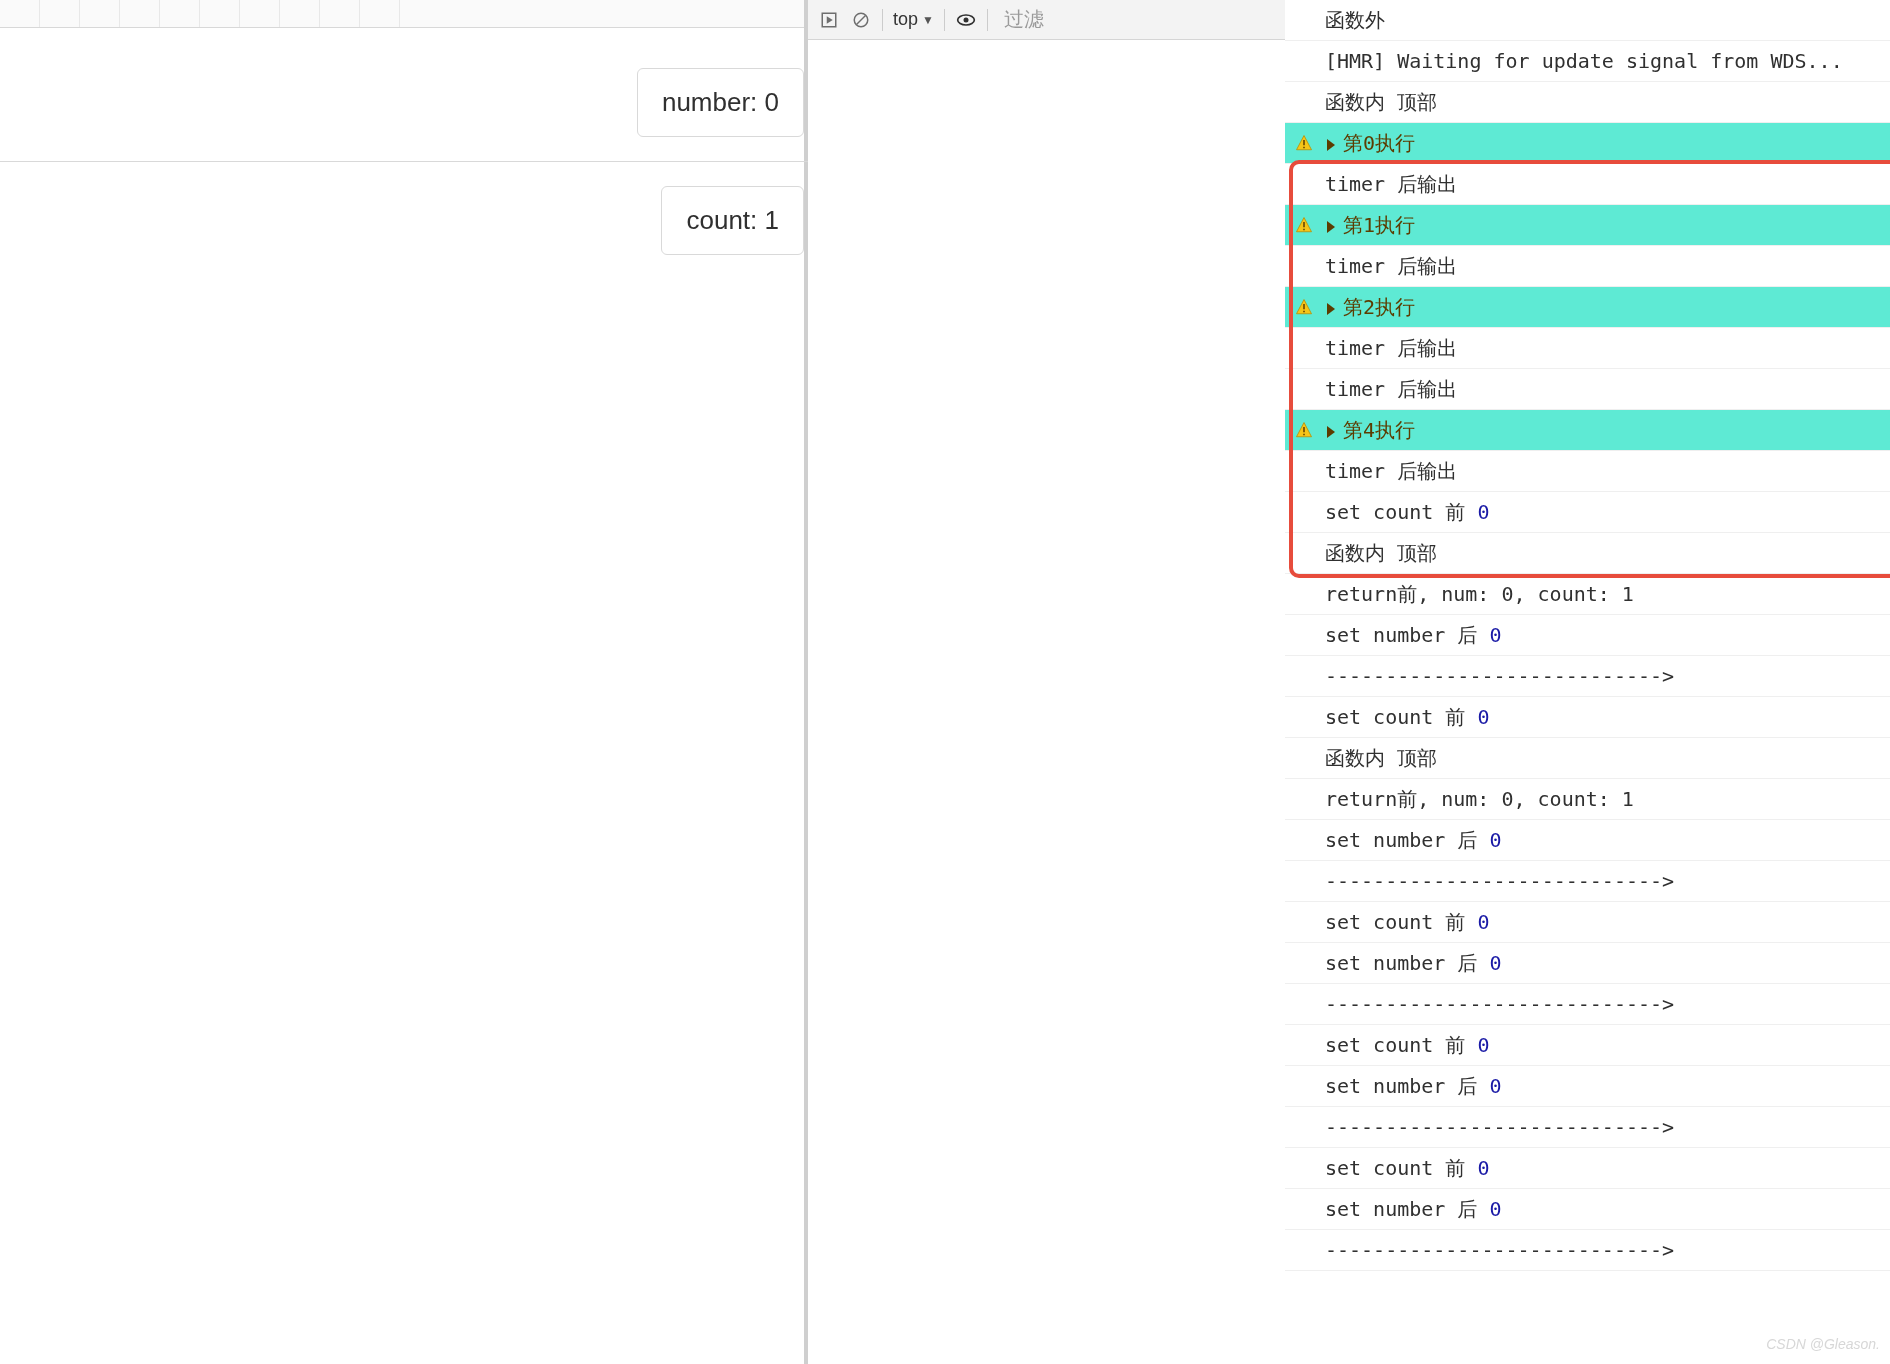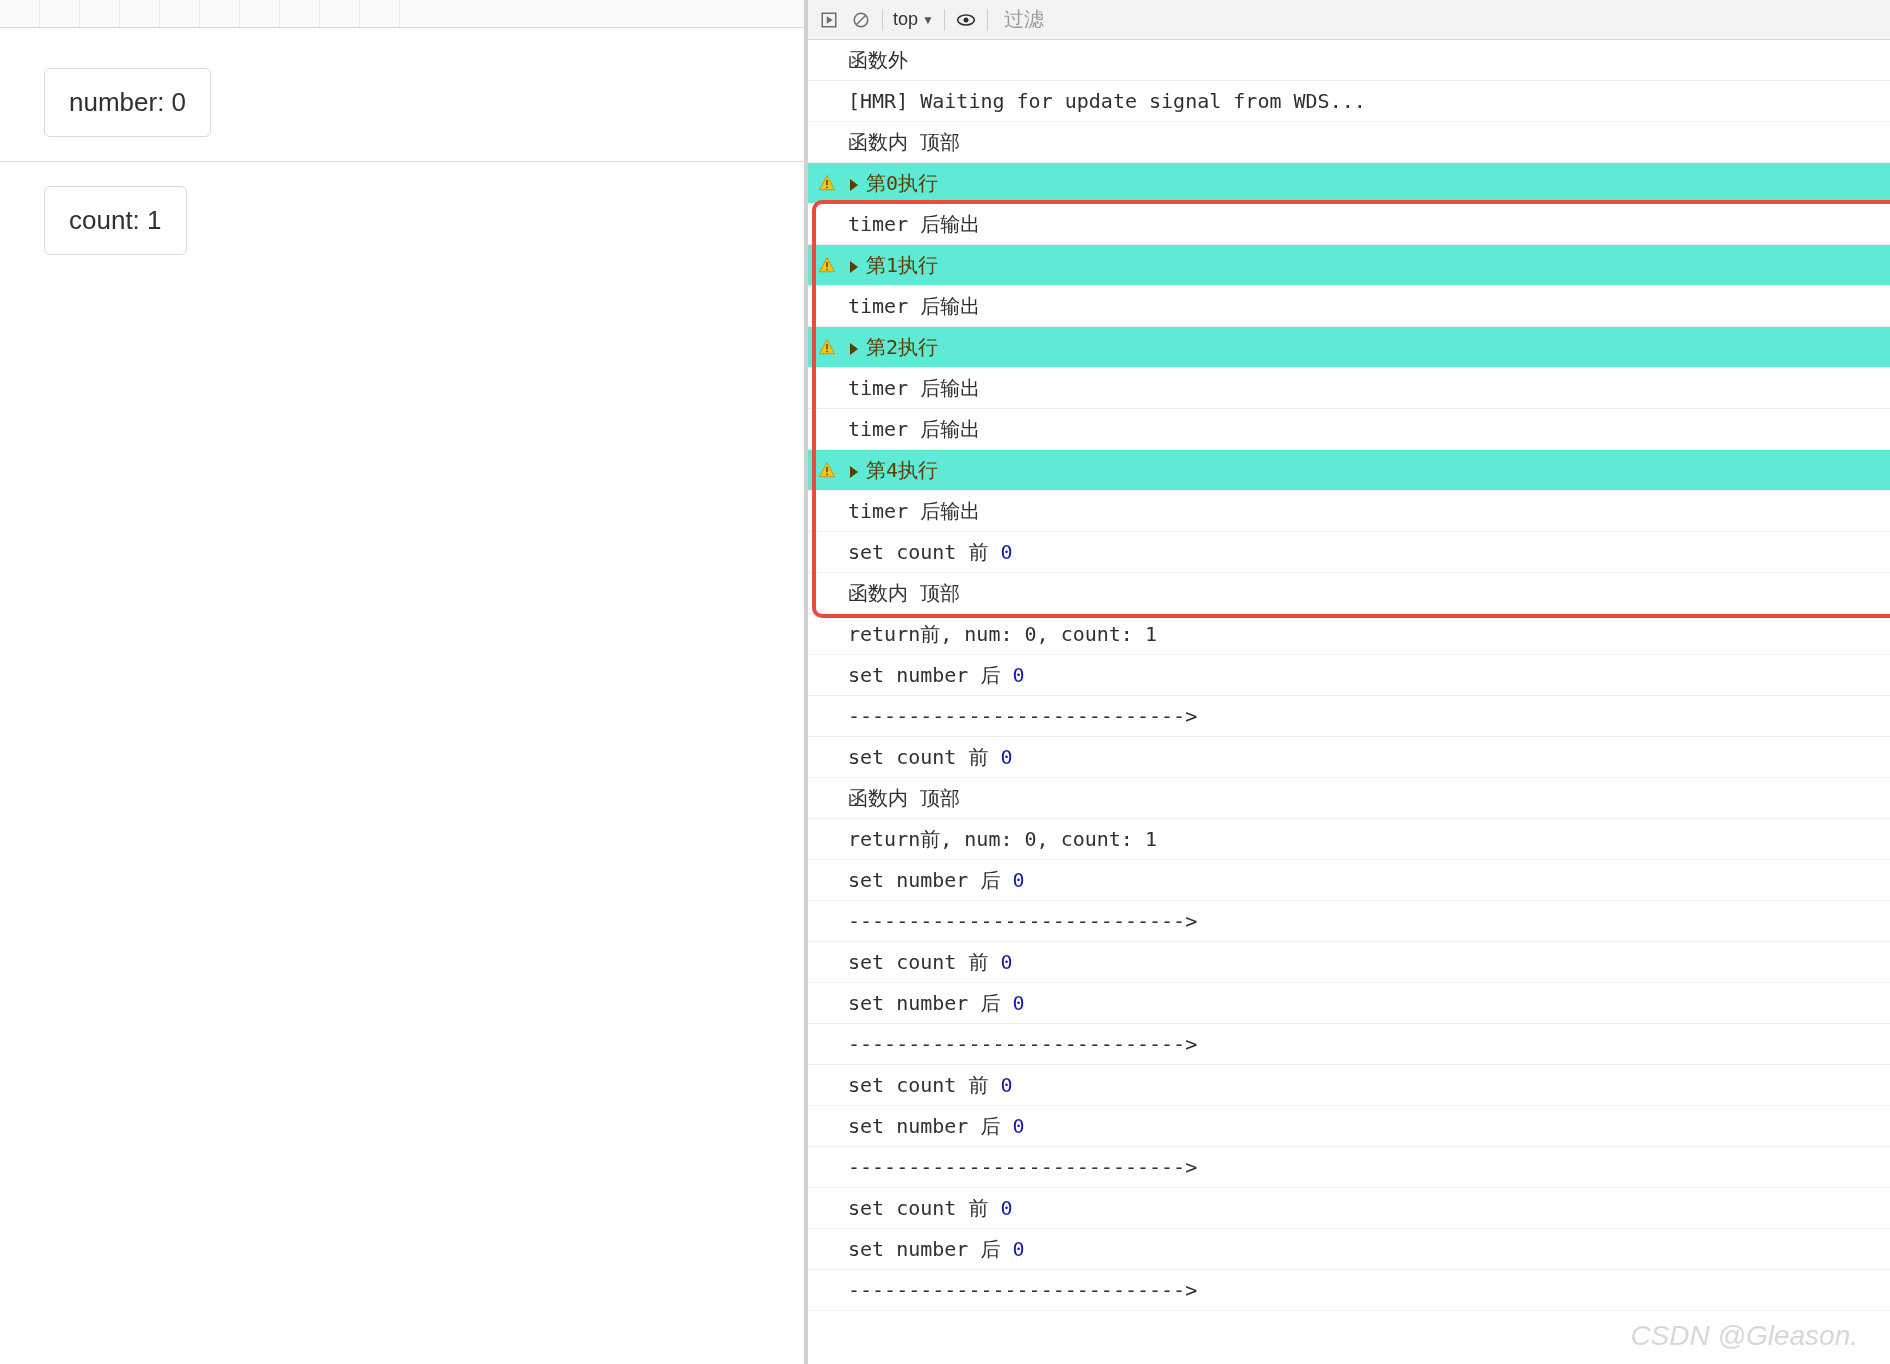--- a/index.html
+++ b/index.html
@@ -1,43 +1,43 @@
 <!DOCTYPE html>
 <html><head>
 <meta charset="utf-8">
 <style>
   * { box-sizing: border-box; margin: 0; padding: 0; }
   html, body { width: 1890px; height: 1364px; font-family: -apple-system, "Helvetica Neue", Arial, sans-serif; font-size: 20px; background: #fff; color: #222; }
   .root { display: flex; width: 100%; height: 100%; }
   
-  .left-pane { width: 808px; height: 100%; border-right: 4px solid #cfcfcf; background: #fff; position: relative; }
+  .left-pane { width: 808px; height: 100%; border-right: 4px solid #cfcfcf; background: #fff; position: relative; text-align: right; }
   .left-ruler { height: 28px; background: #fafafa; border-bottom: 1px solid #d8d8d8; display: flex; }
   .left-ruler .tick { flex: 0 0 40px; height: 100%; border-right: 1px solid #e8e8e8; }
   .left-content { padding: 40px 0 0 44px; }
   .card { border: 1px solid #d9d9d9; border-radius: 6px; padding: 18px 24px; font-size: 26px; color: #303030; background: #fff; display: inline-block; }
   .card1 { margin-bottom: 0; }
   .divider { height: 1px; background: #d9d9d9; margin: 24px -44px 24px -44px; }
   
-  .right-pane { flex: 1; height: 100%; background: #fff; display: flex; flex-direction: column; position: relative; }
+  .right-pane { flex: 1; height: 100%; background: #fff; display: flex; flex-direction: row; position: relative; }
   .toolbar { height: 40px; border-bottom: 1px solid #d5d5d5; display: flex; align-items: center; padding: 0 10px; gap: 10px; background: #f3f3f3; }
   .toolbar .sep { width: 1px; height: 22px; background: #ccc; }
   .toolbar .icon { width: 22px; height: 22px; display: flex; align-items: center; justify-content: center; color: #6e6e6e; }
   .toolbar .top-sel { font-size: 18px; color: #333; display: flex; align-items: center; gap: 4px; }
   .toolbar .top-sel .chev { font-size: 12px; color: #555; }
   .filter-input { flex: 1; height: 28px; border: none; background: transparent; font-size: 20px; color: #b91c1c; outline: none; padding: 0 6px; }
   .filter-input::placeholder { color: #9a9a9a; }
   .console { flex: 1; overflow: hidden; position: relative; font-family: Menlo, Consolas, monospace; font-size: 20px; line-height: 1.4; }
   .row { border-bottom: 1px solid #efefef; padding: 6px 8px 6px 40px; position: relative; white-space: pre; color: #303030; }
   .row.num .n { color: #1a1aa6; }
   .row.warn { background: #5eead4; color: #5c3c00; }
   .warn-icon { width: 18px; height: 18px; display: inline-block; }
   .highlight-box { position: absolute; left: 4px; top: 190px; width: 1442px; height: 390px; border: 4px solid #e74c3c; border-radius: 10px; pointer-events: none; }
   .row.warn .tri { display:inline-block; width:0;height:0;border-left:6px solid transparent;border-right:6px solid transparent;border-top:8px solid #5c3c00; transform: rotate(-90deg); margin-right:6px; vertical-align:1px;}
   .wbadge { position:absolute; left:10px; top:8px; width:20px; height:20px; }
-  .watermark { position: absolute; right: 32px; bottom: 12px; font-size: 28px; color: #d7d7d7; font-style: italic; font-family: -apple-system, Arial, sans-serif; margin-top: 28px; }
+  .watermark { position: absolute; right: 10px; bottom: 12px; font-size: 14px; color: #d7d7d7; font-style: italic; font-family: -apple-system, Arial, sans-serif; margin-top: 28px; }
 </style>
 </head>
 <body>
 
 <div class="root">
 
   <div class="left-pane">
     <div class="left-ruler">
       <div class="tick"></div>
       <div class="tick"></div>

